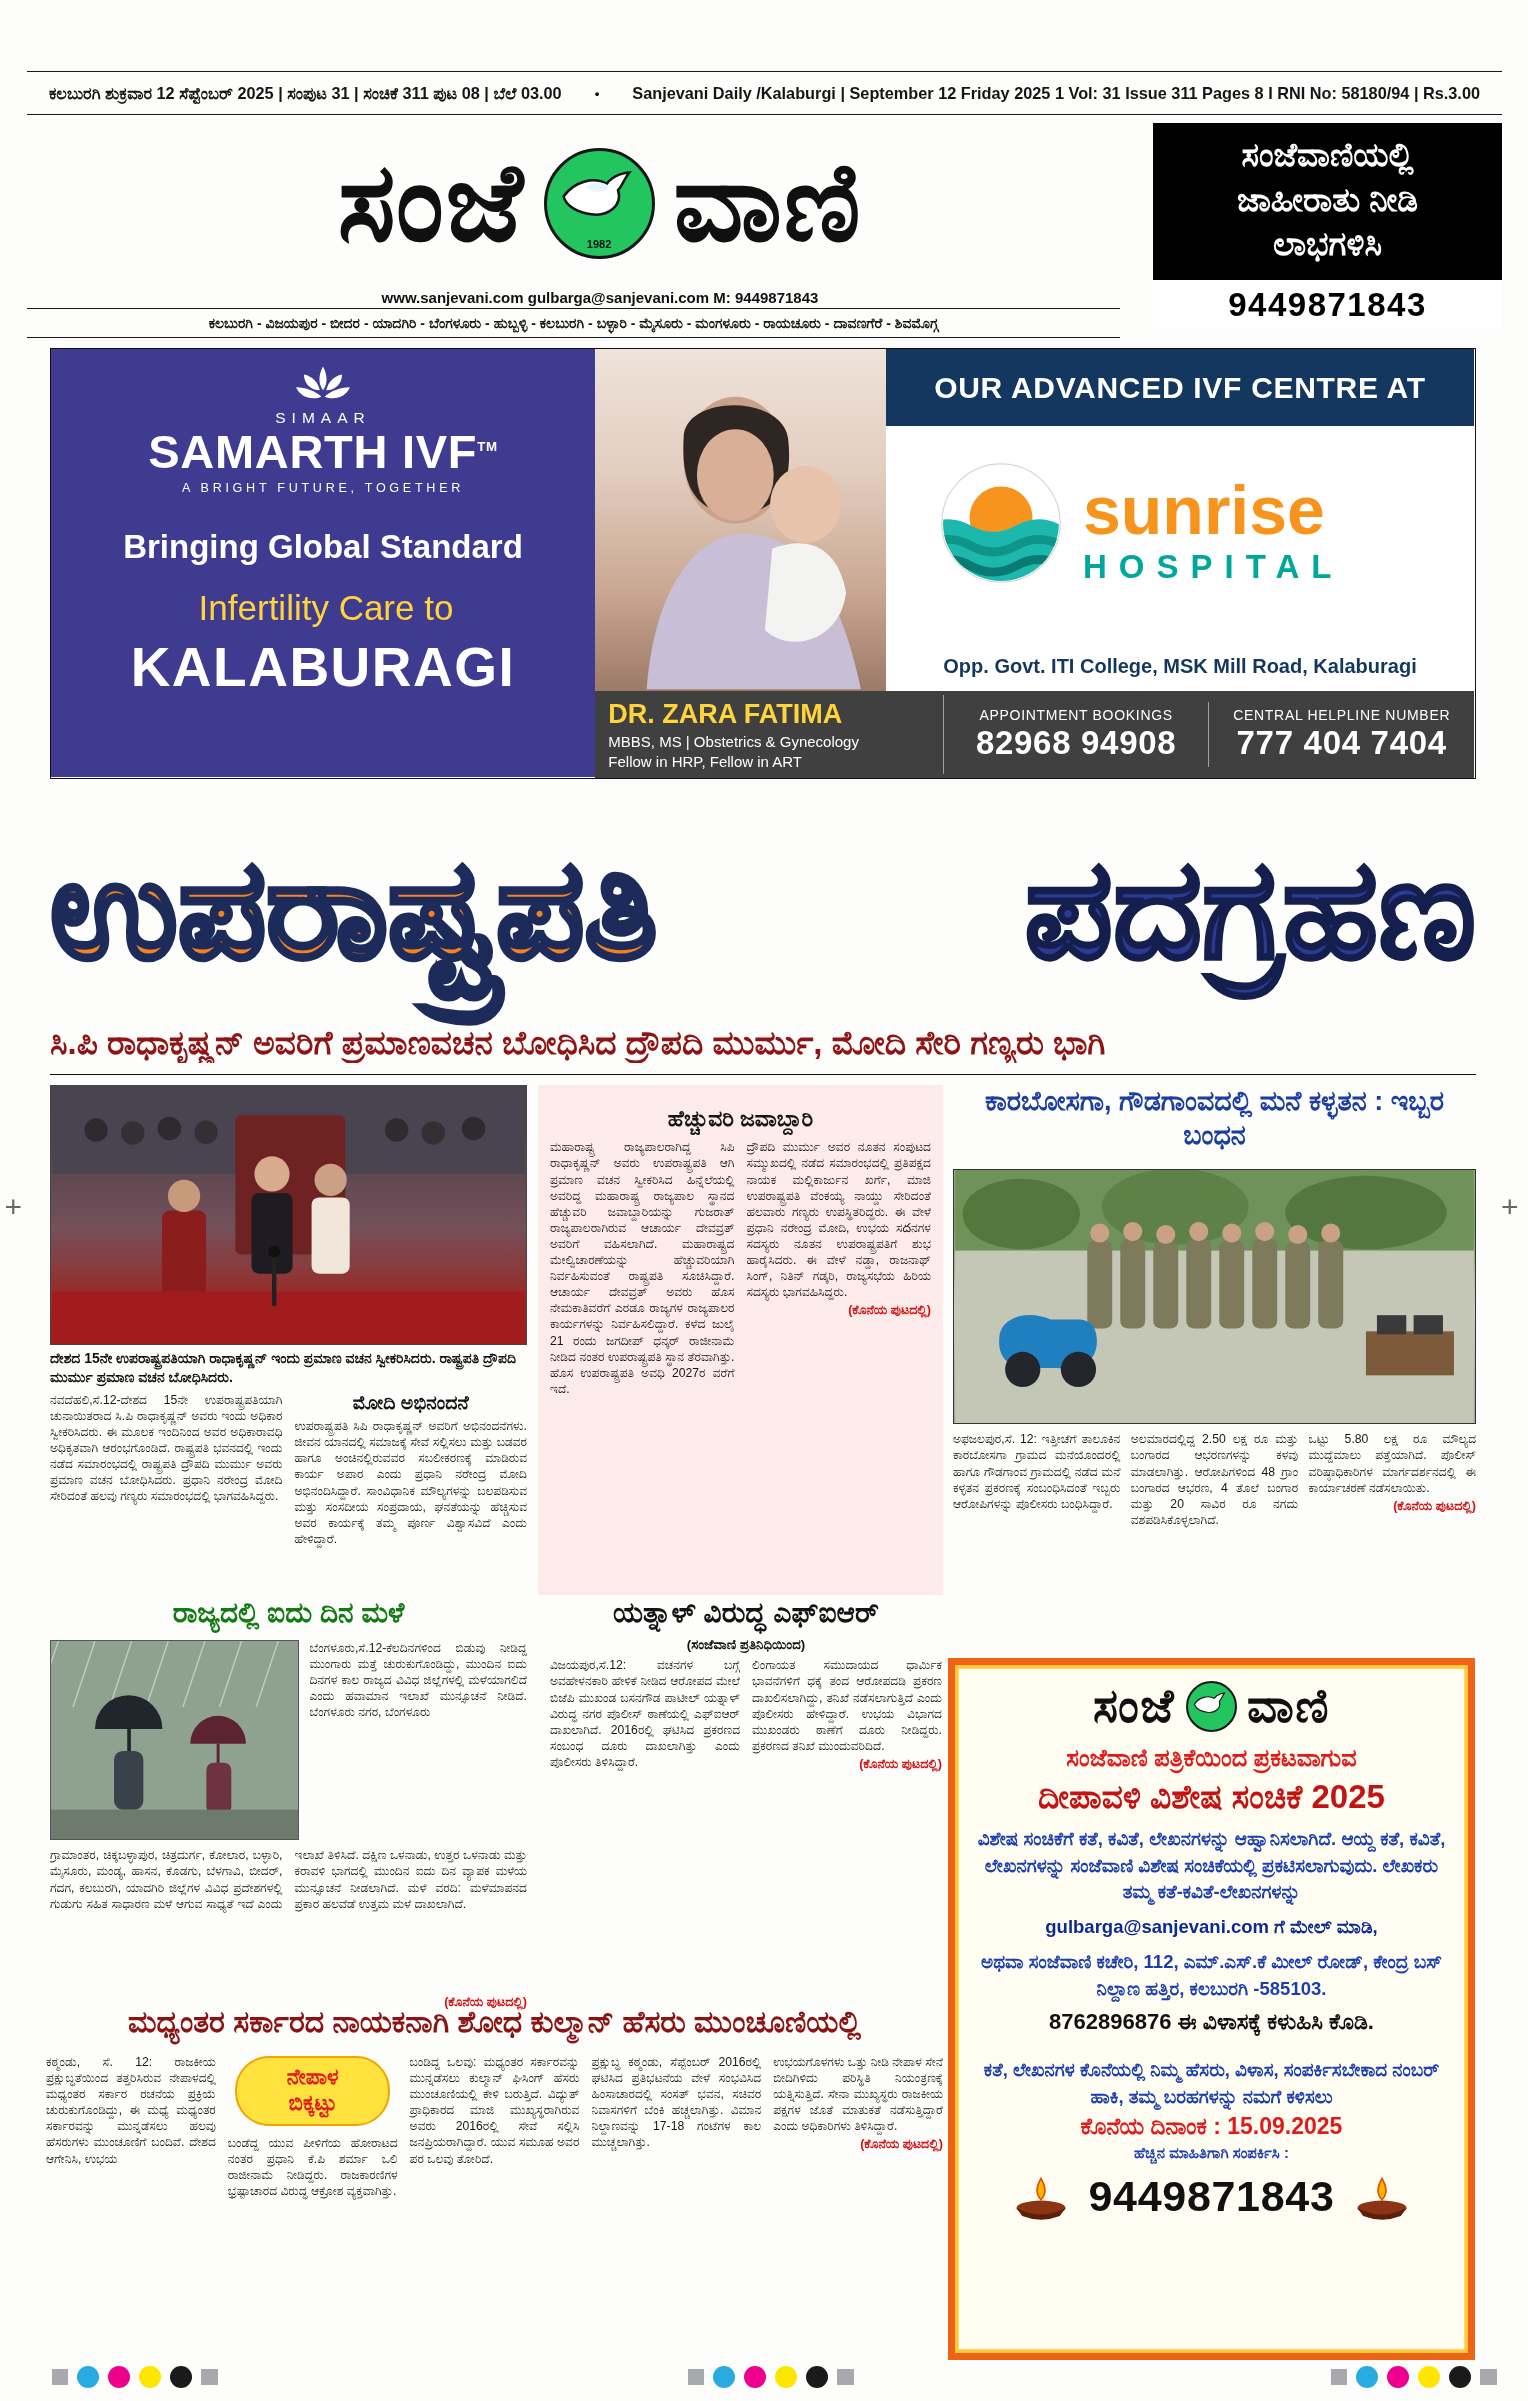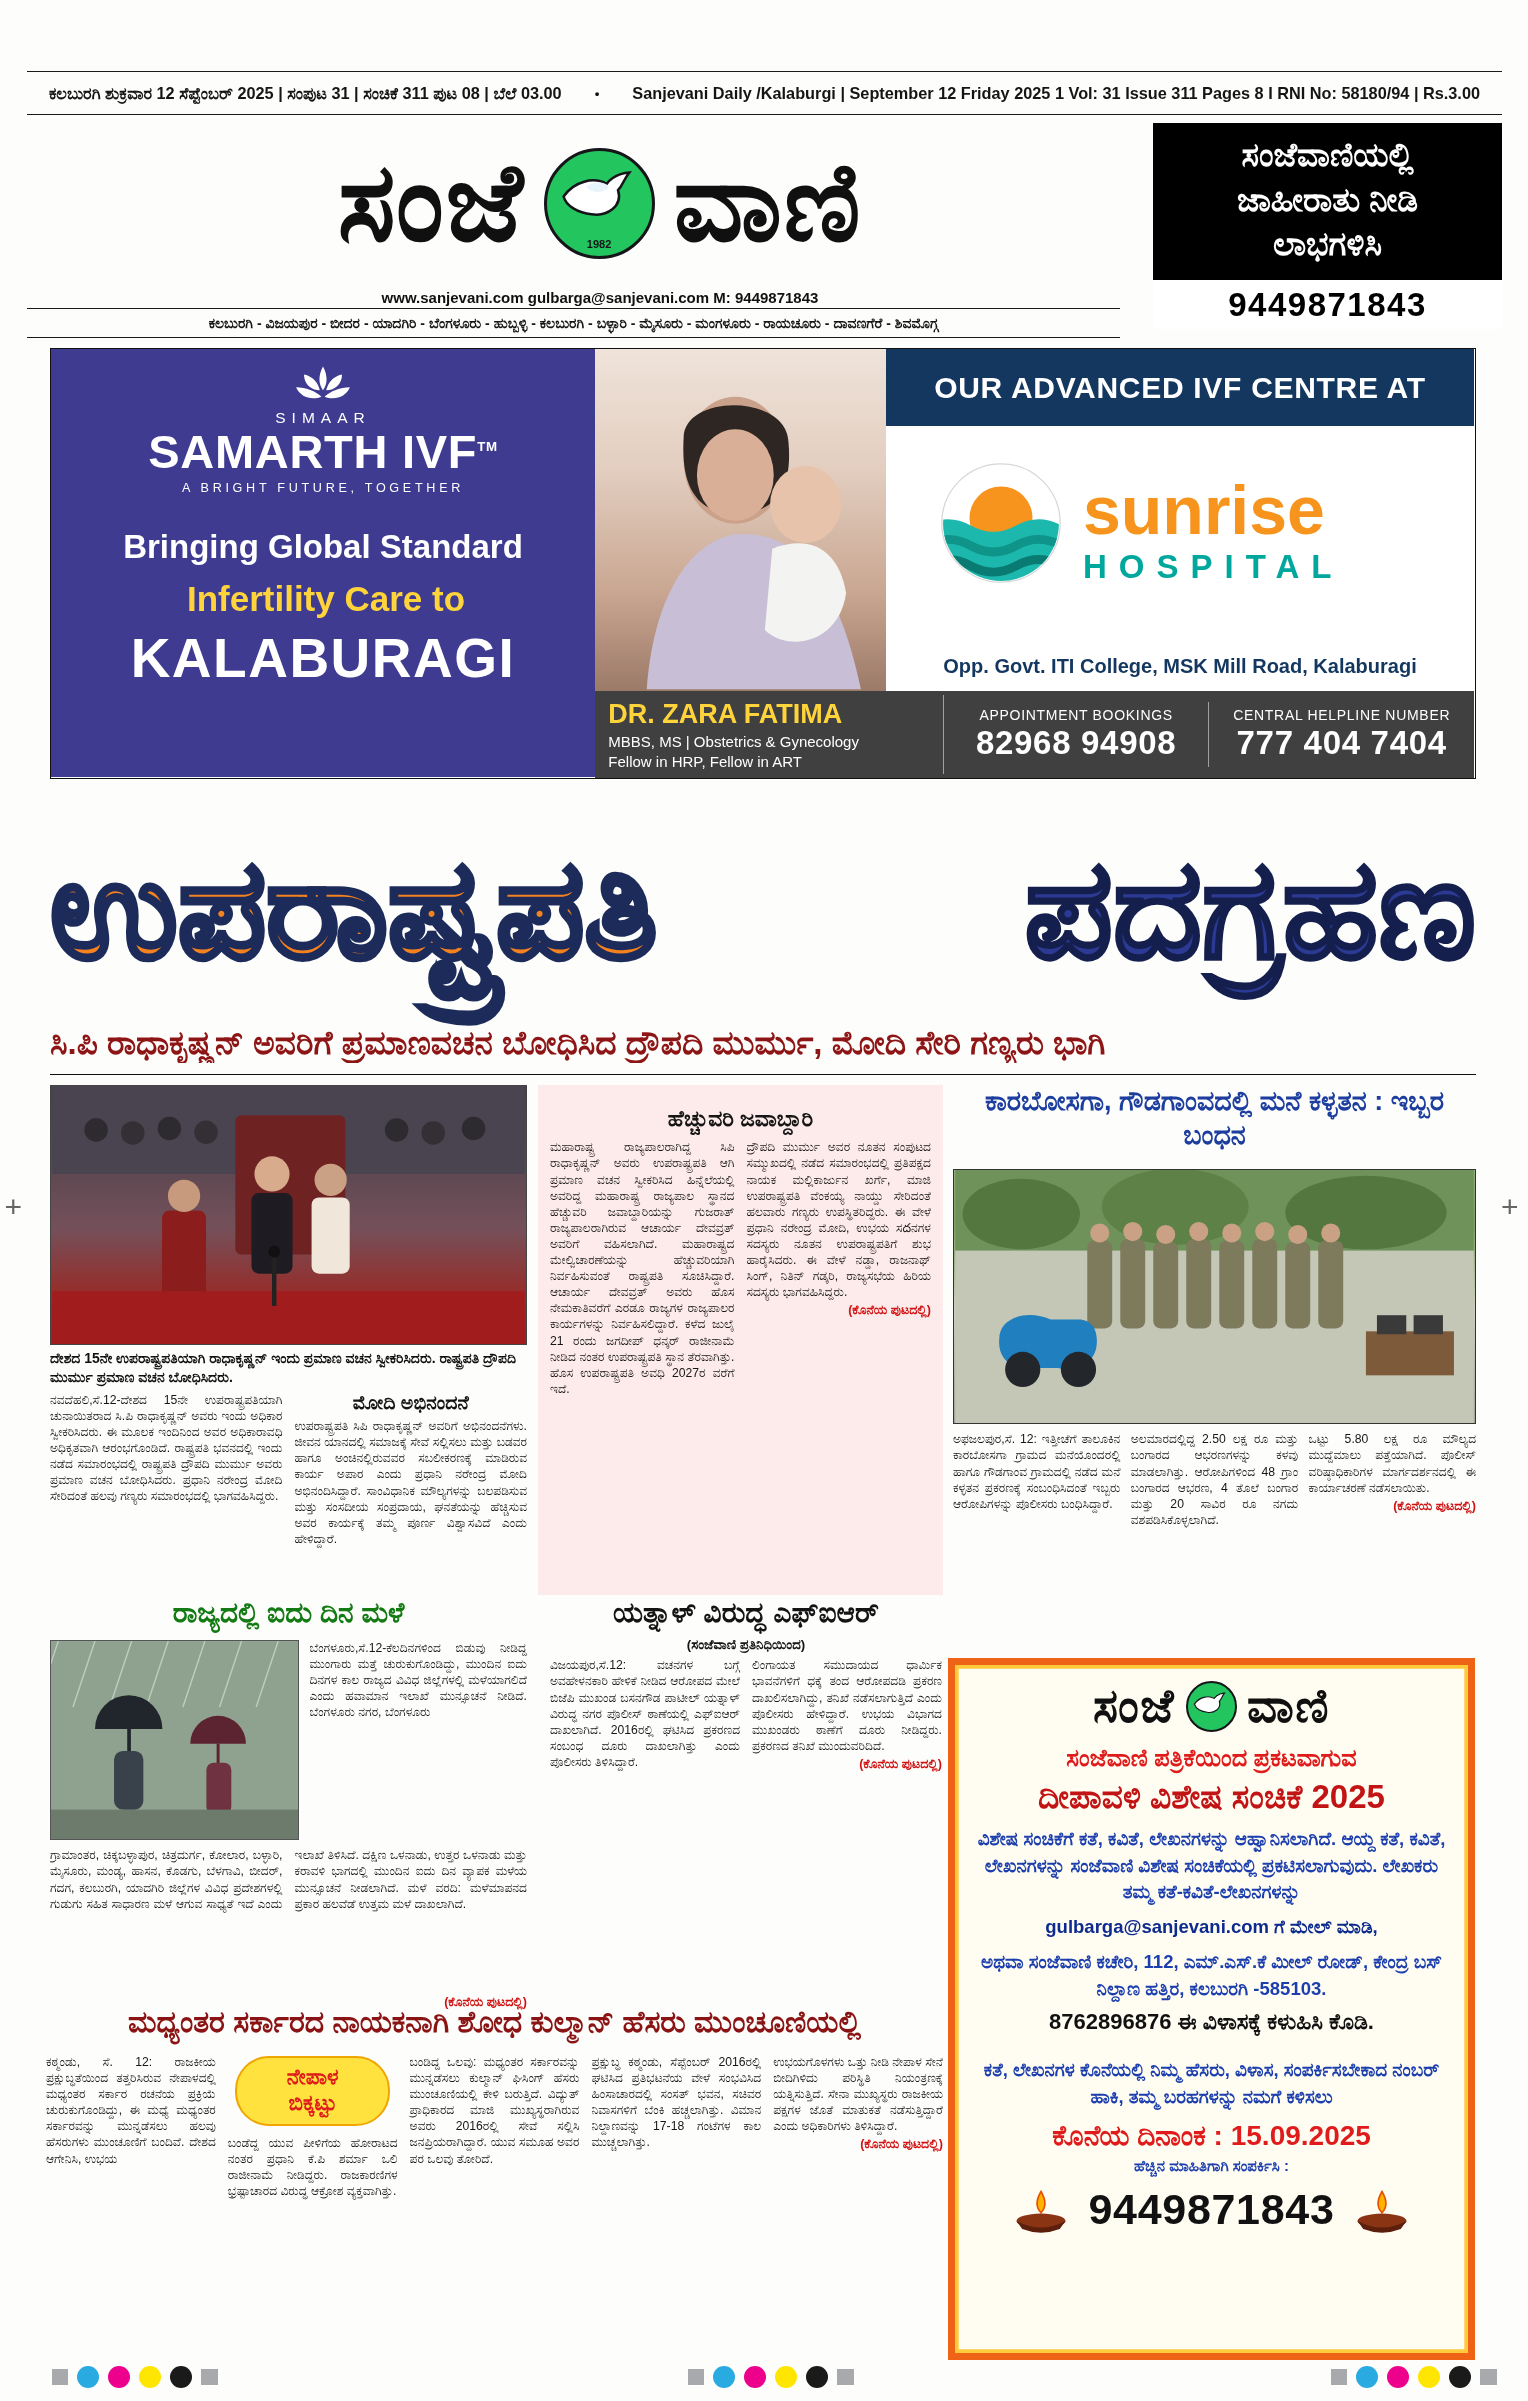--- a/index.html
+++ b/index.html
@@ -28,21 +28,21 @@
   .mast-ad .phone{position:absolute;left:0;right:0;bottom:0;height:49px;background:#fff;color:#000;font-size:33px;font-weight:900;line-height:49px;letter-spacing:1.5px;}
 
   
   .ivf{top:348px;left:50px;width:1426px;height:431px;border:1.5px solid #111;box-sizing:border-box;background:#fff;}
   .ivf-left{position:absolute;left:0;top:0;width:544px;height:428px;background:#3e3b90;color:#fff;text-align:center;box-sizing:border-box;padding-top:16.3px;}
   .ivf-left .simaar{font-size:15.5px;letter-spacing:6px;margin-top:3px;}
   .ivf-left .brand{font-size:47px;font-weight:900;letter-spacing:0.7px;line-height:1.05;}
   .ivf-left .brand sup{font-size:13.3px;}
   .ivf-left .tag{font-size:12.6px;letter-spacing:3.7px;margin-top:4.4px;}
   .ivf-left .b1{font-size:33px;font-weight:700;margin-top:33px;}
-  .ivf-left .b2{font-size:35px;font-weight:700;color:#ffd43b;margin-top:13px;padding-left:6px;}
+  .ivf-left .b2{font-size:35px;font-weight:400;color:#ffd43b;margin-top:22px;padding-left:6px;}
   .ivf-left .b3{font-size:55px;font-weight:900;margin-top:7.4px;letter-spacing:1.5px;}
   .ivf-photo{position:absolute;left:544px;top:0;width:291px;height:342px;
     background:linear-gradient(180deg,#efe3da 0%,#e3cec0 35%,#caa893 70%,#9c7a68 100%);overflow:hidden;}
   .ivf-photo svg{width:100%;height:100%;}
   .ivf-rt{position:absolute;left:835px;top:0;width:588px;height:77px;background:#14375f;color:#fff;
           font-size:30px;font-weight:800;text-align:center;line-height:77px;letter-spacing:0.7px;}
   .ivf-rm{position:absolute;left:835px;top:77px;width:588px;height:265px;background:#fff;}
   .sunrise-row{position:absolute;left:52px;top:34px;display:flex;align-items:flex-end;gap:19px;}
   .sunrise-logo{width:126px;height:126px;}
   .sunrise-word{font-size:68px;font-weight:800;color:#f7941d;line-height:1;font-family:"Liberation Sans",sans-serif;}
@@ -114,21 +114,21 @@
           box-shadow:inset 0 0 0 3.7px #ffc93c;box-sizing:border-box;text-align:center;padding:16.3px 19px;}
   .dw-logo{display:flex;align-items:center;justify-content:center;gap:10.4px;}
   .dw-logo .logo-word{font-size:47px;}
   .dw-logo .bird{width:47px;height:47px;border-width:2.2px;}
   .dw-logo .bird svg{left:3.7px;top:6px;width:37px;height:28px;}
   .dw-t1{color:#e01b1b;font-size:24px;font-weight:900;margin-top:12px;}
   .dw-t2{color:#c21414;font-size:33px;font-weight:900;margin-top:6px;}
   .dw-body{color:#1d3fae;font-size:18.5px;line-height:1.42;font-weight:600;margin:9px 0 0 0;}
   .dw-em{color:#0d2a8e;font-weight:900;}
   .dw-phone-mid{color:#111;font-size:22px;font-weight:900;margin-top:7.4px;}
-  .dw-deadline{color:#e01b1b;font-size:28px;font-weight:900;margin-top:10px;}
+  .dw-deadline{color:#e01b1b;font-size:23px;font-weight:900;margin-top:3px;}
   .dw-more{color:#1d3fae;font-size:15px;font-weight:700;margin-top:4px;}
   .dw-bottom{display:flex;align-items:center;justify-content:center;gap:13.3px;margin-top:10.4px;}
   .dw-bottom .num{font-size:43px;font-weight:900;color:#111;letter-spacing:0.7px;}
   .diya{width:68px;height:49px;}
 
   
   .nepal{top:2005px;left:46px;width:897px;height:342px;}
   .nepal-hl{font-size:30px;font-weight:900;color:#8a1414;text-align:center;height:43px;}
   .nepal-cols{display:flex;gap:12px;margin-top:6px;height:284px;overflow:hidden;}
   .nepal-cols .col{flex:1;}

